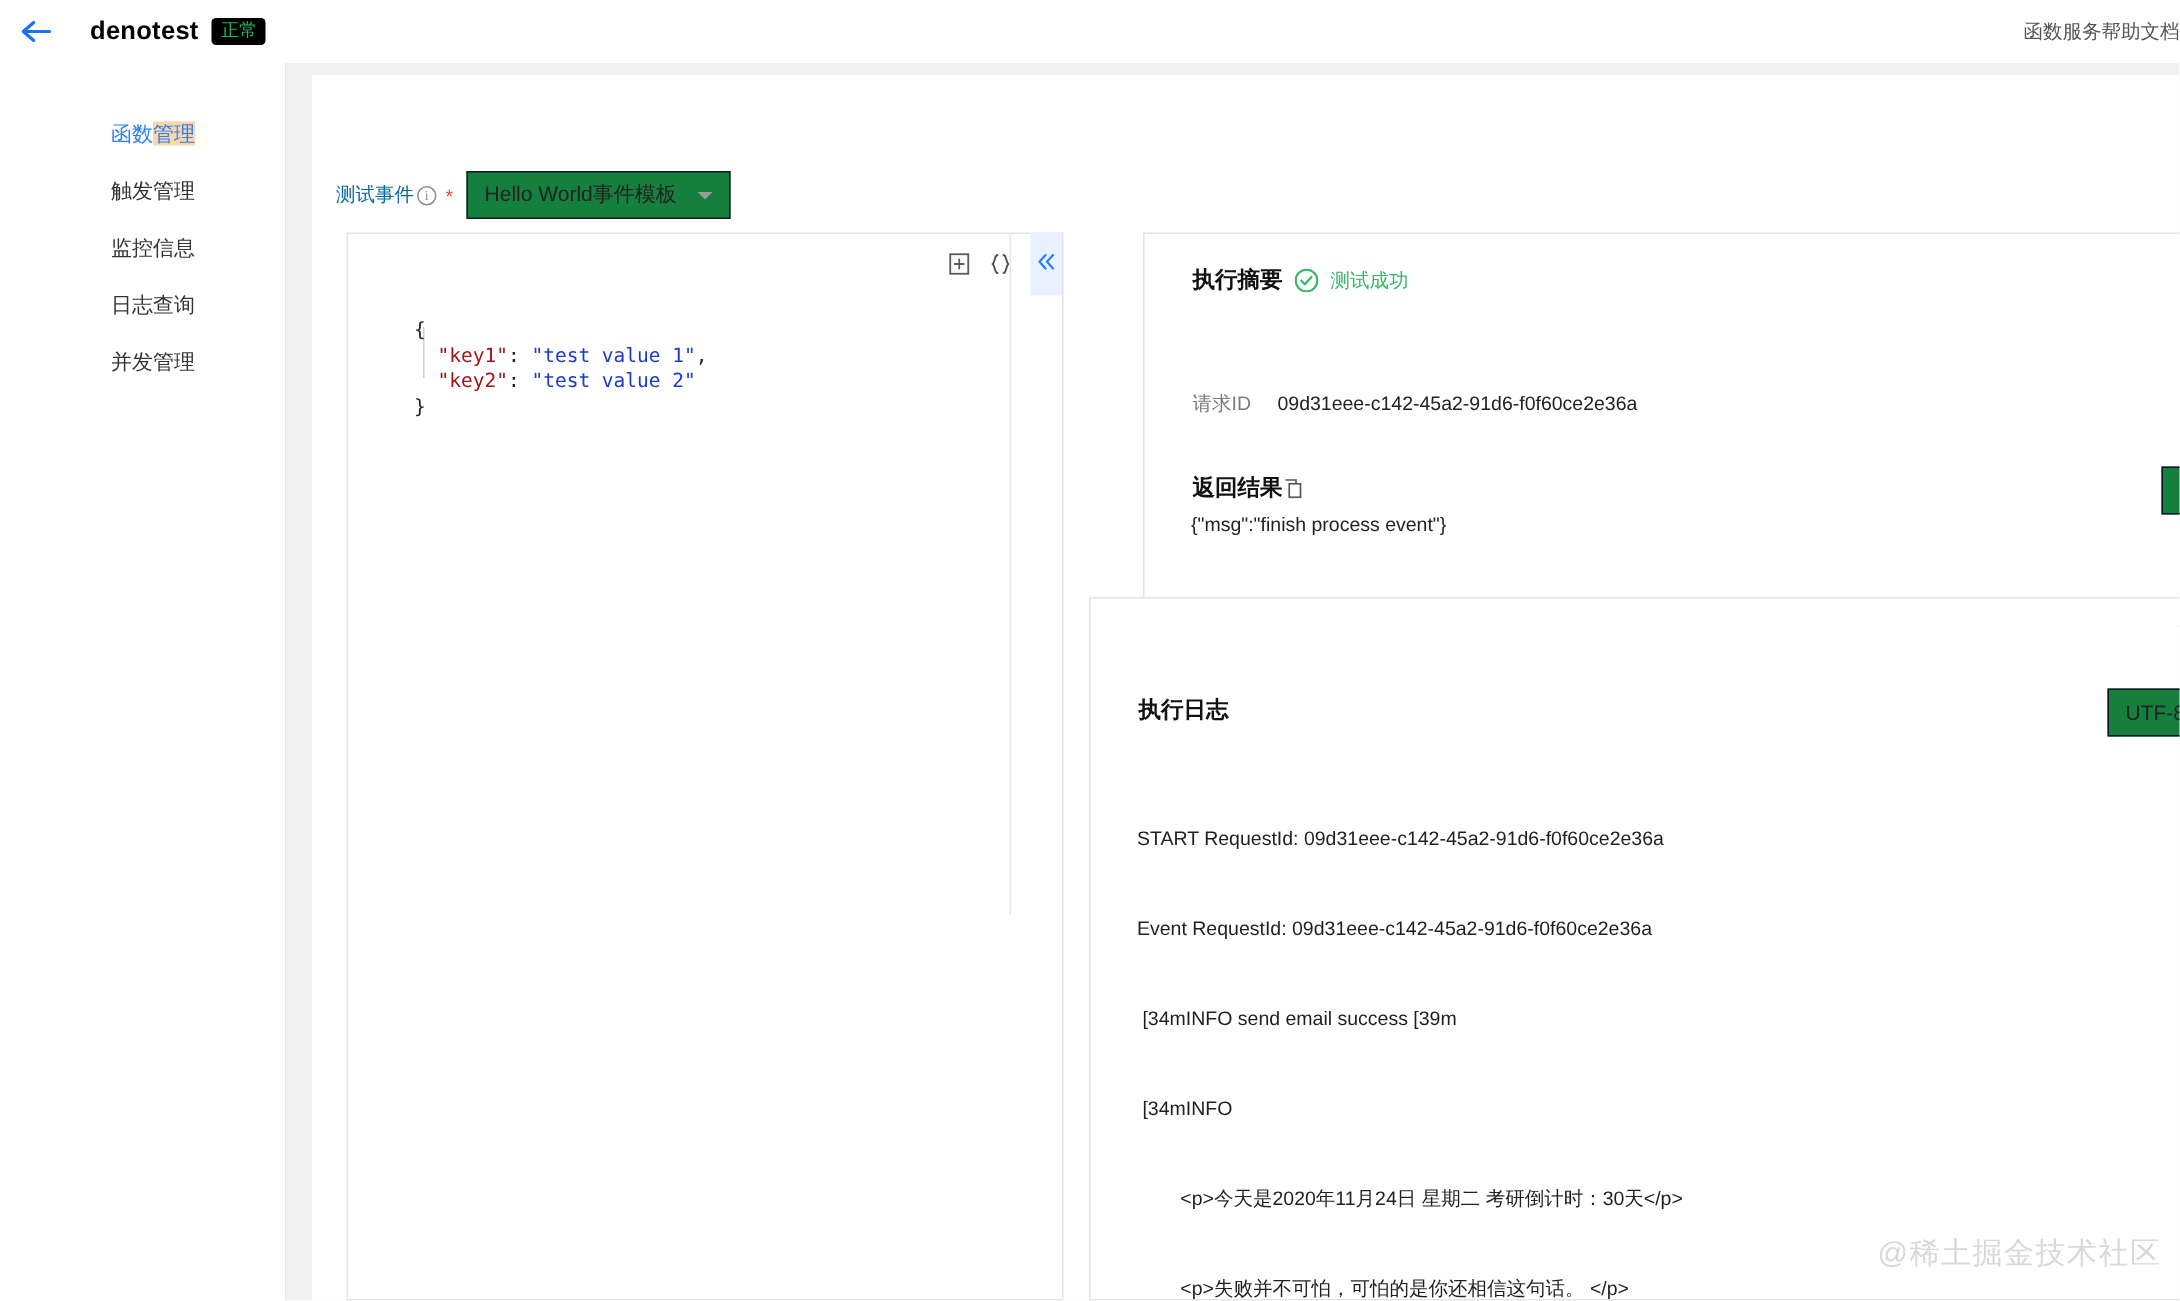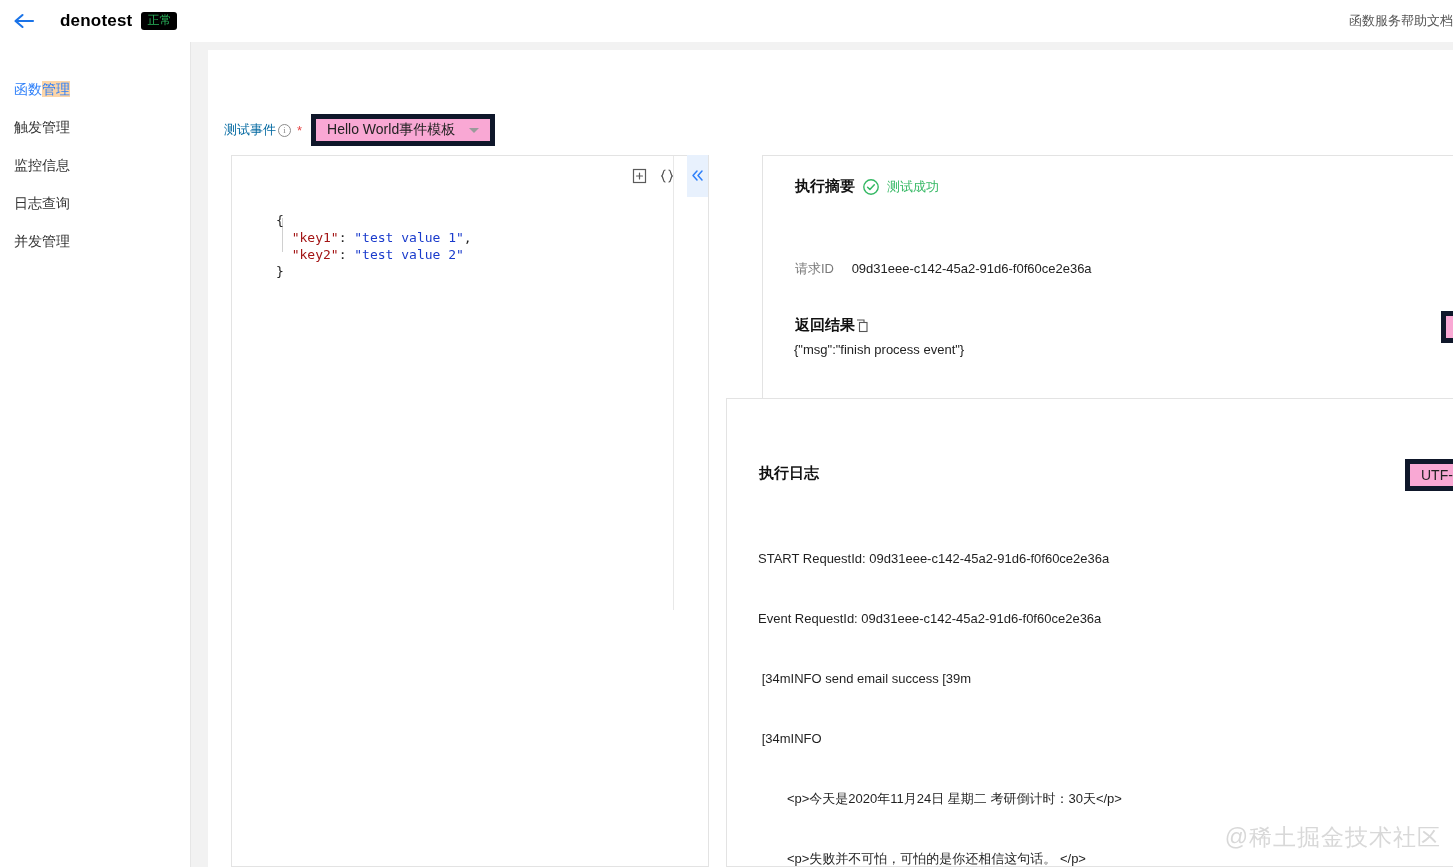--- a/index.html
+++ b/index.html
@@ -34,21 +34,21 @@
   }
   .help-link {
     position:absolute; right: 0px; top: 12px;
     font-size: 13px; color:#555; white-space:nowrap;
     cursor:pointer;
   }
 
   
   .sidebar {
     position:absolute; left:0; top:42px; width:191px; height:825px;
-    background:#fff; border-right:1px solid #e6e6e6; padding-top: 28px;
+    background:#fff; border-right:1px solid #e6e6e6; padding-top: 28px; text-align: center;
   }
   .side-item {
     height: 38px; line-height: 38px; padding-left: 14px;
     font-size: 14px; color:#333; cursor:pointer; white-space:nowrap;
   }
   .side-item.active { color:#2d7ff9; }
   .side-item.active .hl { background:#fcd5a8; }
 
   
   .main {
@@ -66,21 +66,21 @@
   }
   .te-label { font-size:13px; color:#0369a1; }
   .info-icon {
     display:inline-flex; width:13px; height:13px; border-radius:50%;
     border:1px solid #8c8c8c; color:#8c8c8c; font-size:9px;
     align-items:center; justify-content:center; margin-left:2px;
     font-family:"Liberation Serif", serif; cursor:pointer;
   }
   .req-star { color:#e54545; font-size:13px; margin-left:6px; margin-right:9px; line-height:1; }
   .select-box {
-    border:5px solid #0f172a; background:#f9a8d4; height:32px;
+    border:1px solid #0f172a; background:#15803d; height:32px;
     display:flex; align-items:center; padding: 0 11px;
     font-size:14px; color:#222; cursor:pointer; min-width:131px;
     justify-content:space-between; gap:14px;
   }
   .caret {
     width:0;height:0;border-left:5px solid transparent;border-right:5px solid transparent;
     border-top:5px solid #9a9a9a;
   }
 
   
@@ -149,21 +149,21 @@
 
   .log-body {
     position:absolute; left:31px; top:110px; width:703px; bottom:0;
     font-size:13px; line-height:20px; color:#1f1f1f;
     white-space:pre-wrap; word-break:break-all; overflow:hidden;
   }
   .log-line { min-height:20px; }
 
   .watermark {
     position:absolute; right:12px; top:822px;
-    font-size:23px; color:#b9b9b9; opacity:.55; white-space:nowrap;
+    font-size:20px; color:#b9b9b9; opacity:.55; white-space:nowrap;
     pointer-events:none; letter-spacing:1px;
   }
 </style>
 </head>
 <body>
 
 <div id="app">
 
   <div class="topbar">
     <div class="back-btn">

